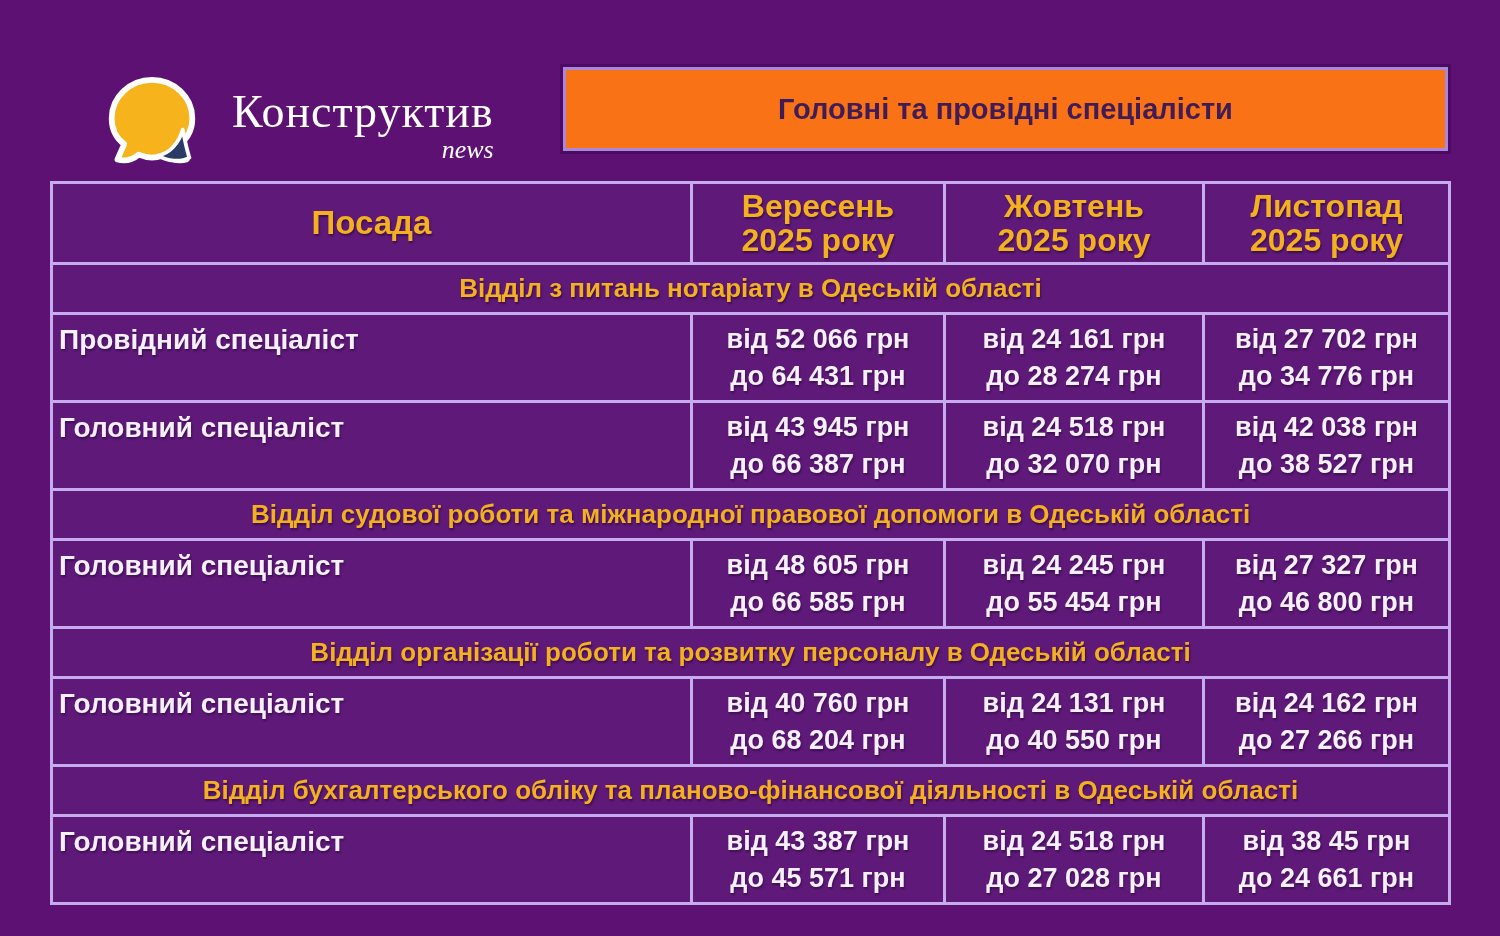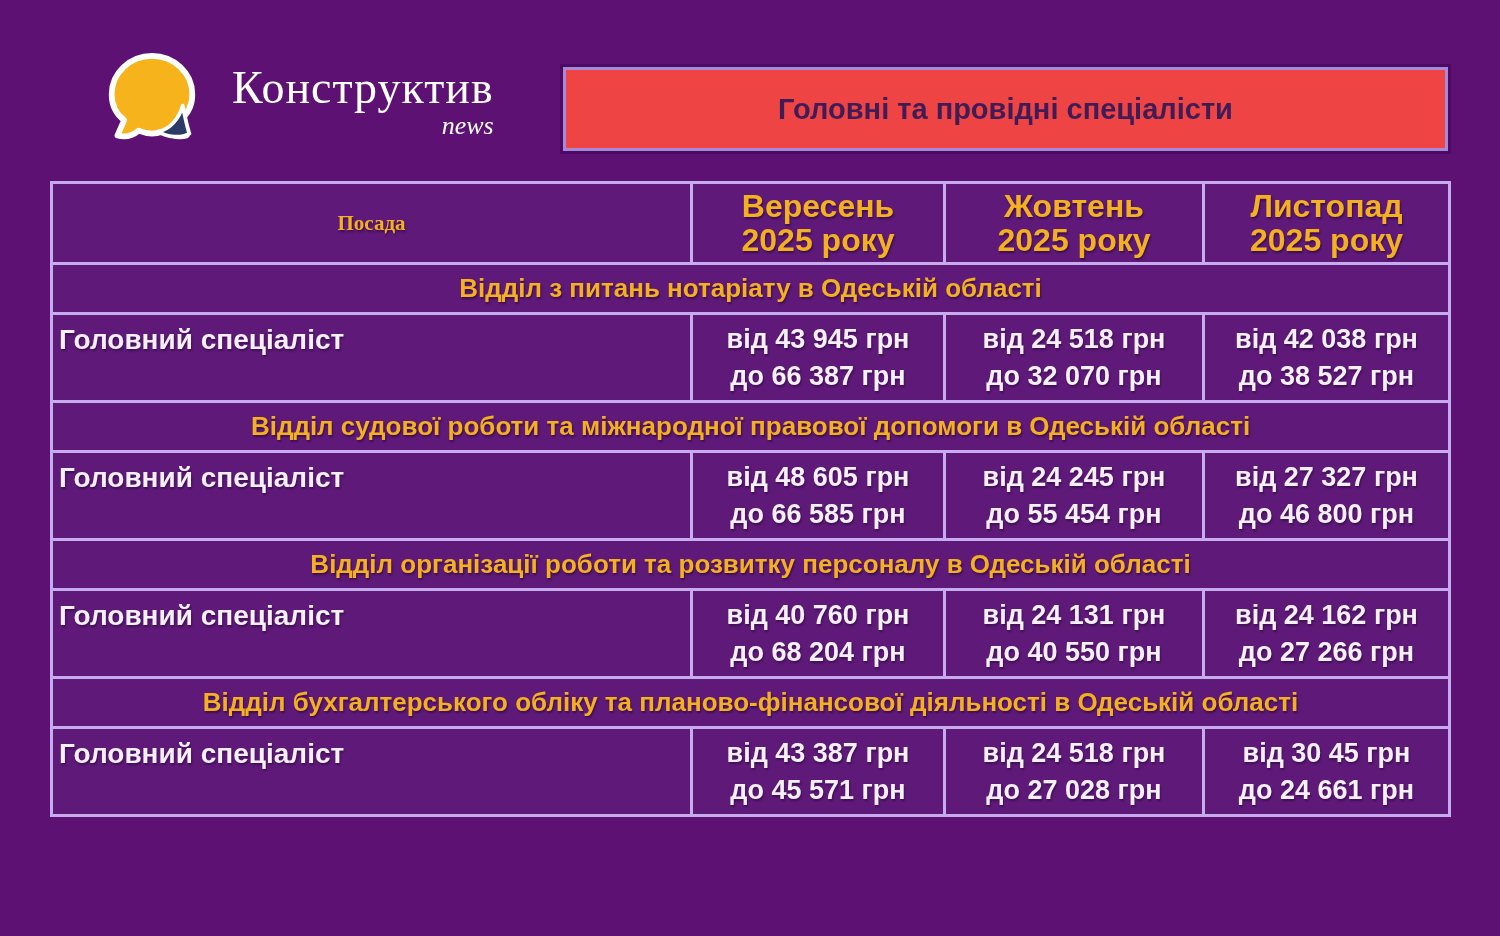--- a/index.html
+++ b/index.html
@@ -1,29 +1,29 @@
 <!DOCTYPE html>
 <html><head>
 <meta charset="utf-8">
 <style>
   html,body{margin:0;padding:0;}
   body{
     width:1500px;height:936px;position:relative;overflow:hidden;
     background:#5c1173;
     font-family:"Liberation Sans",sans-serif;
   }
-  .logo{position:absolute;left:98px;top:51px;display:flex;align-items:flex-start;}
+  .logo{position:absolute;left:98px;top:75px;display:flex;align-items:flex-start;}
   .logo svg{width:108px;height:96px;flex:0 0 auto;}
   .logo-text{margin-left:26px;margin-top:14px;color:#ffffff;font-family:"Liberation Serif",serif;}
   .brand{font-size:46px;letter-spacing:1px;line-height:1;}
   .brand-sub{font-size:26px;text-align:right;margin-top:2px;line-height:1;font-style:italic;}
 
   .banner{
     position:absolute;left:563px;top:67px;width:879px;height:78px;
-    background:#ef4444;border:3px solid #a987da;box-shadow:0 0 0 3px #4c0a63;
+    background:#f97316;border:3px solid #a987da;box-shadow:0 0 0 3px #4c0a63;
     display:flex;align-items:center;justify-content:center;
   }
   .banner span{color:#3f1b57;font-size:29px;font-weight:bold;}
 
   table.data-table{
     position:absolute;left:50px;top:181px;
     border-collapse:collapse;table-layout:fixed;width:1398px;
   }
   td{
     border:3px solid #c7abef;background:#5f1979;
@@ -32,21 +32,21 @@
   .col-pos{width:640px;}
   .col-m1{width:253px;}
   .col-m2{width:259px;}
   .col-m3{width:246px;}
 
   tr.head-row td{height:78px;text-align:center;vertical-align:middle;}
   tr.section-row td{height:47px;text-align:center;vertical-align:middle;}
   tr.data-row td{height:76px;}
 
   .gold{color:#f3b01f;font-weight:bold;text-shadow:1px 2px 2px rgba(20,0,30,.45);}
-  .head-pos{font-size:21px;font-family:Liberation Serif, serif;}
+  .head-pos{font-size:33px;}
   .month div{font-size:32px;line-height:34px;}
   .section-title{font-size:26px;}
 
   td.pos{
     color:#f6f0fc;font-weight:bold;font-size:28px;
     vertical-align:top;padding:9px 6px 0 6px;text-align:left;
     text-shadow:1px 2px 2px rgba(20,0,30,.4);
   }
   td.val{text-align:center;vertical-align:middle;}
   td.val div{
@@ -91,20 +91,35 @@
       <div>2025 року</div>
     </td>
     <td class="gold month">
       <div>Листопад</div>
       <div>2025 року</div>
     </td>
   </tr>
 
   <tr class="section-row">
     <td colspan="4" class="gold section-title">Відділ з питань нотаріату в Одеській області</td>
+  </tr>
+  <tr class="data-row">
+    <td class="pos">Провідний спеціаліст</td>
+    <td class="val">
+      <div>від 52 066 грн</div>
+      <div>до 64 431 грн</div>
+    </td>
+    <td class="val">
+      <div>від 24 161 грн</div>
+      <div>до 28 274 грн</div>
+    </td>
+    <td class="val">
+      <div>від 27 702 грн</div>
+      <div>до 34 776 грн</div>
+    </td>
   </tr>
   <tr class="data-row">
     <td class="pos">Головний спеціаліст</td>
     <td class="val">
       <div>від 43 945 грн</div>
       <div>до 66 387 грн</div>
     </td>
     <td class="val">
       <div>від 24 518 грн</div>
       <div>до 32 070 грн</div>
@@ -160,18 +175,18 @@
     <td class="pos">Головний спеціаліст</td>
     <td class="val">
       <div>від 43 387 грн</div>
       <div>до 45 571 грн</div>
     </td>
     <td class="val">
       <div>від 24 518 грн</div>
       <div>до 27 028 грн</div>
     </td>
     <td class="val">
-      <div>від 30 45 грн</div>
+      <div>від 38 45 грн</div>
       <div>до 24 661 грн</div>
     </td>
   </tr>
 </tbody>
   </table>
 
 </body></html>

